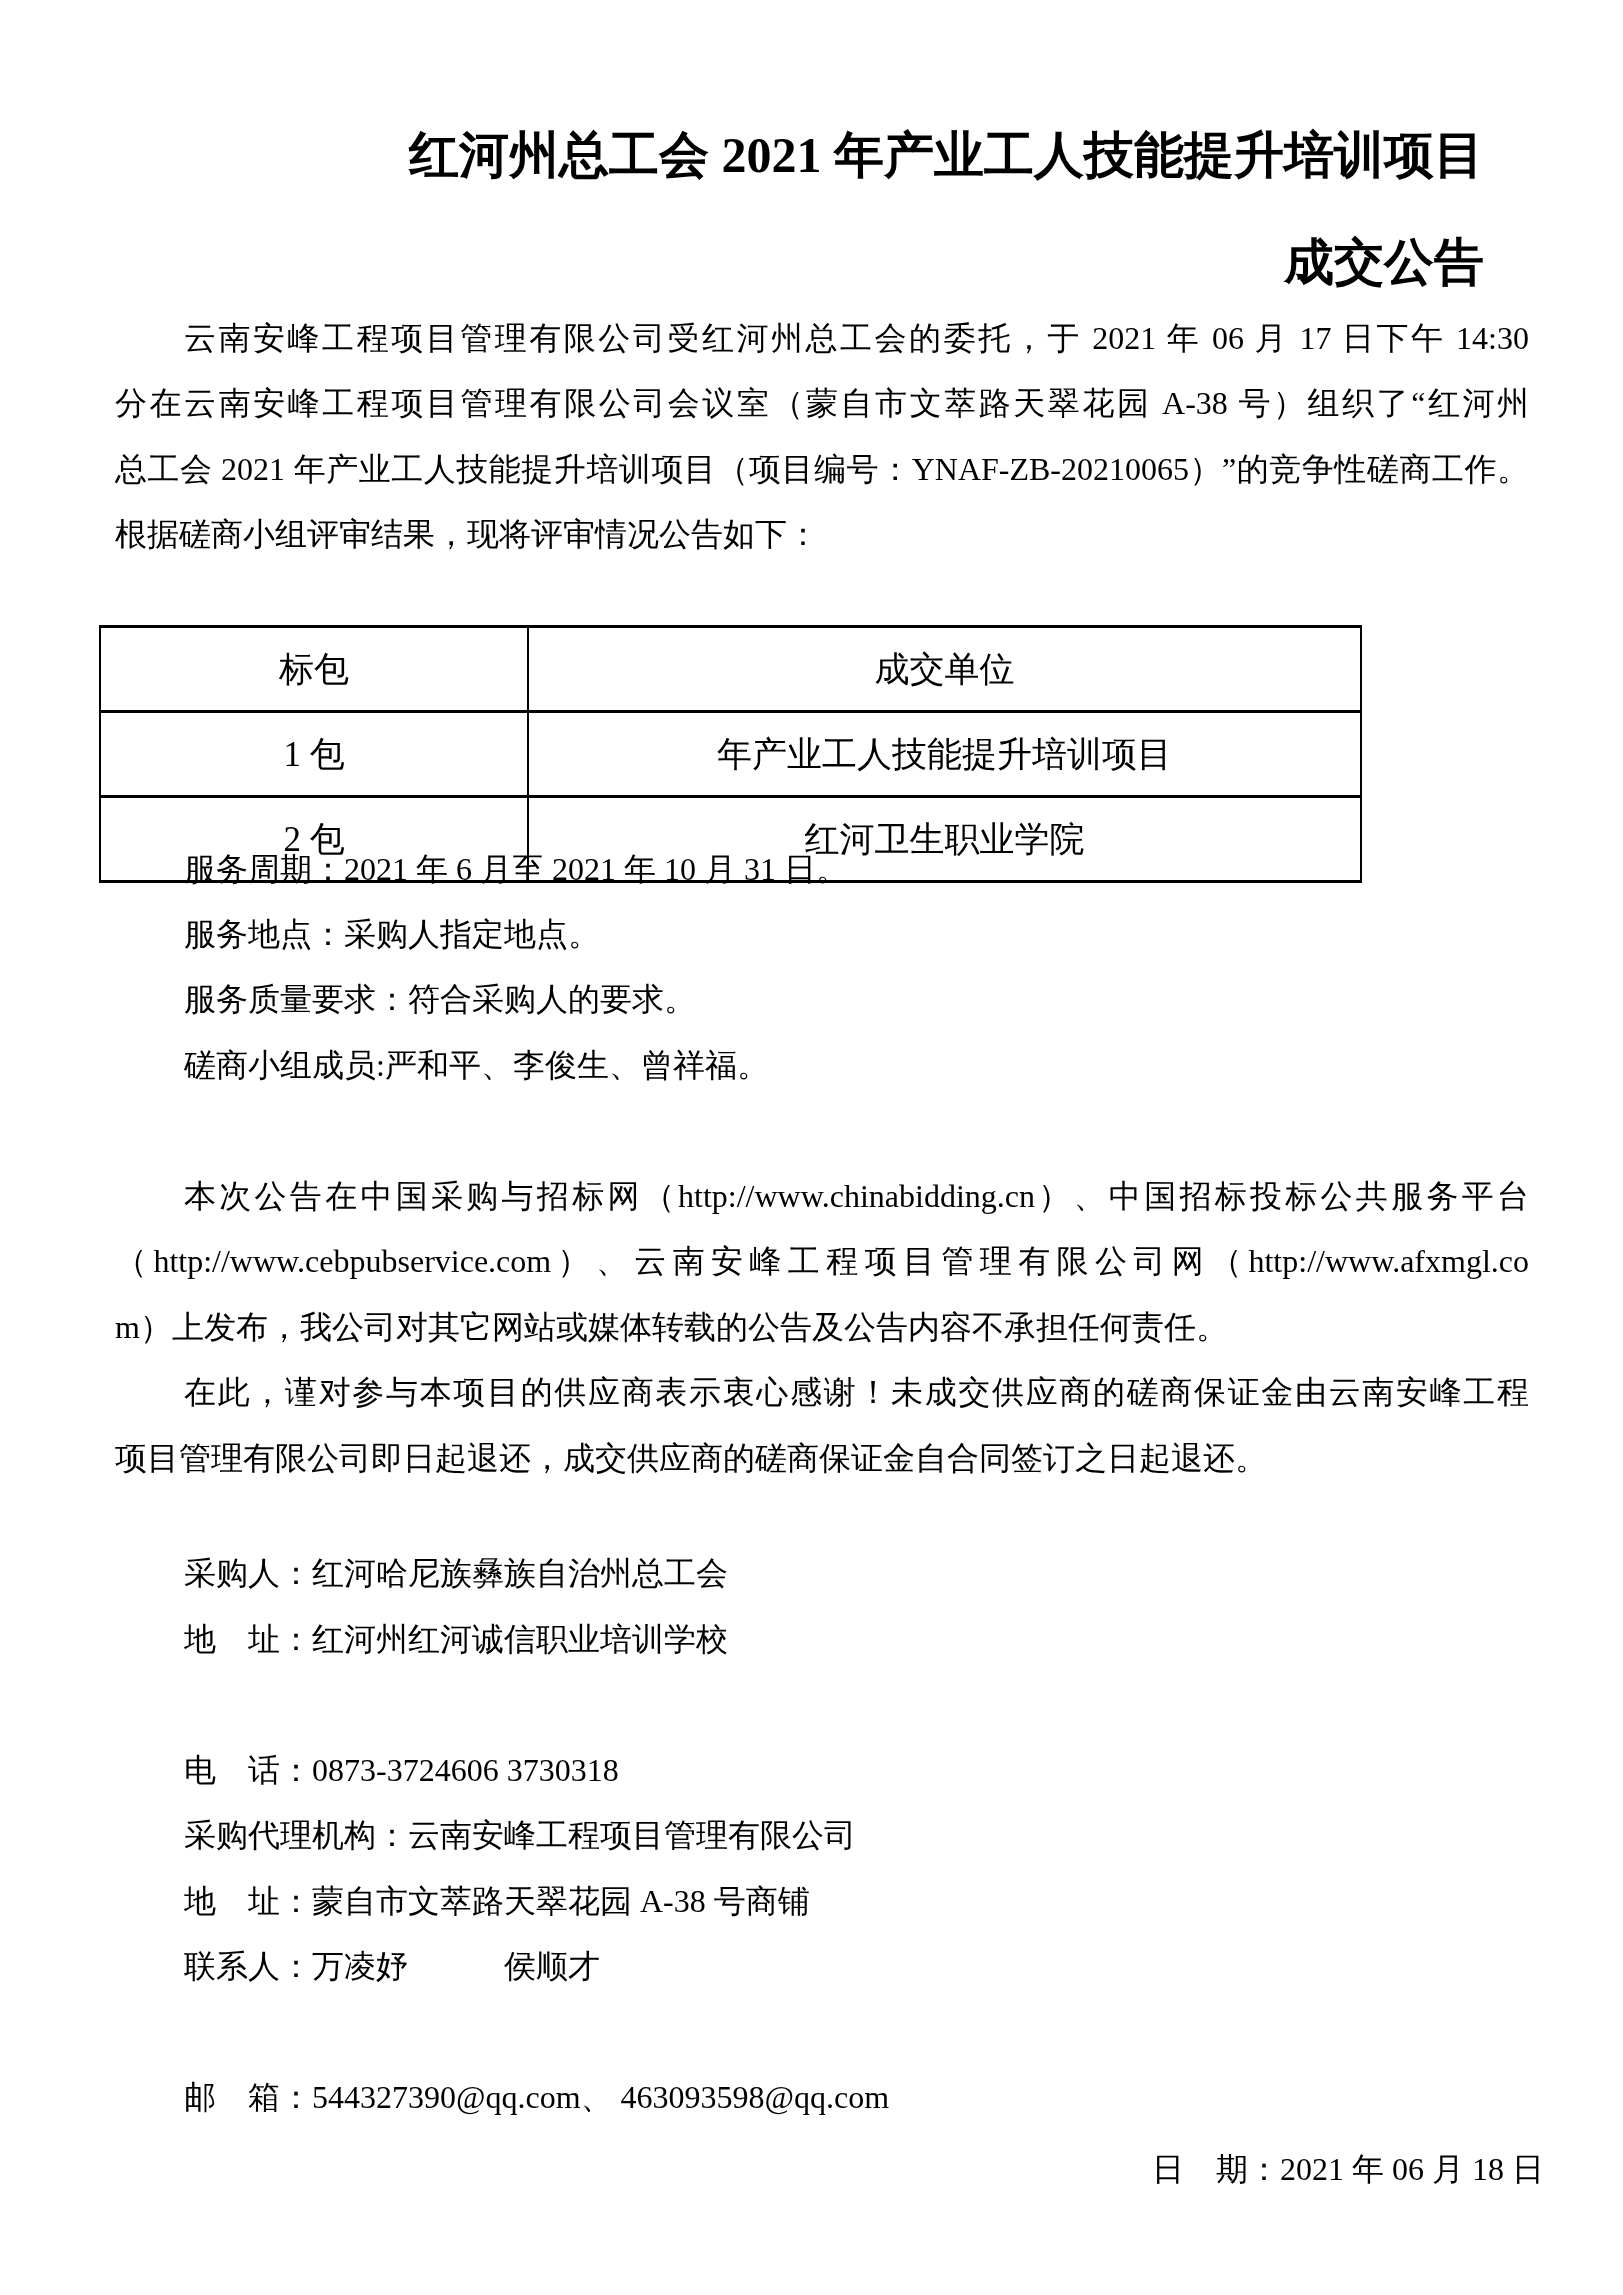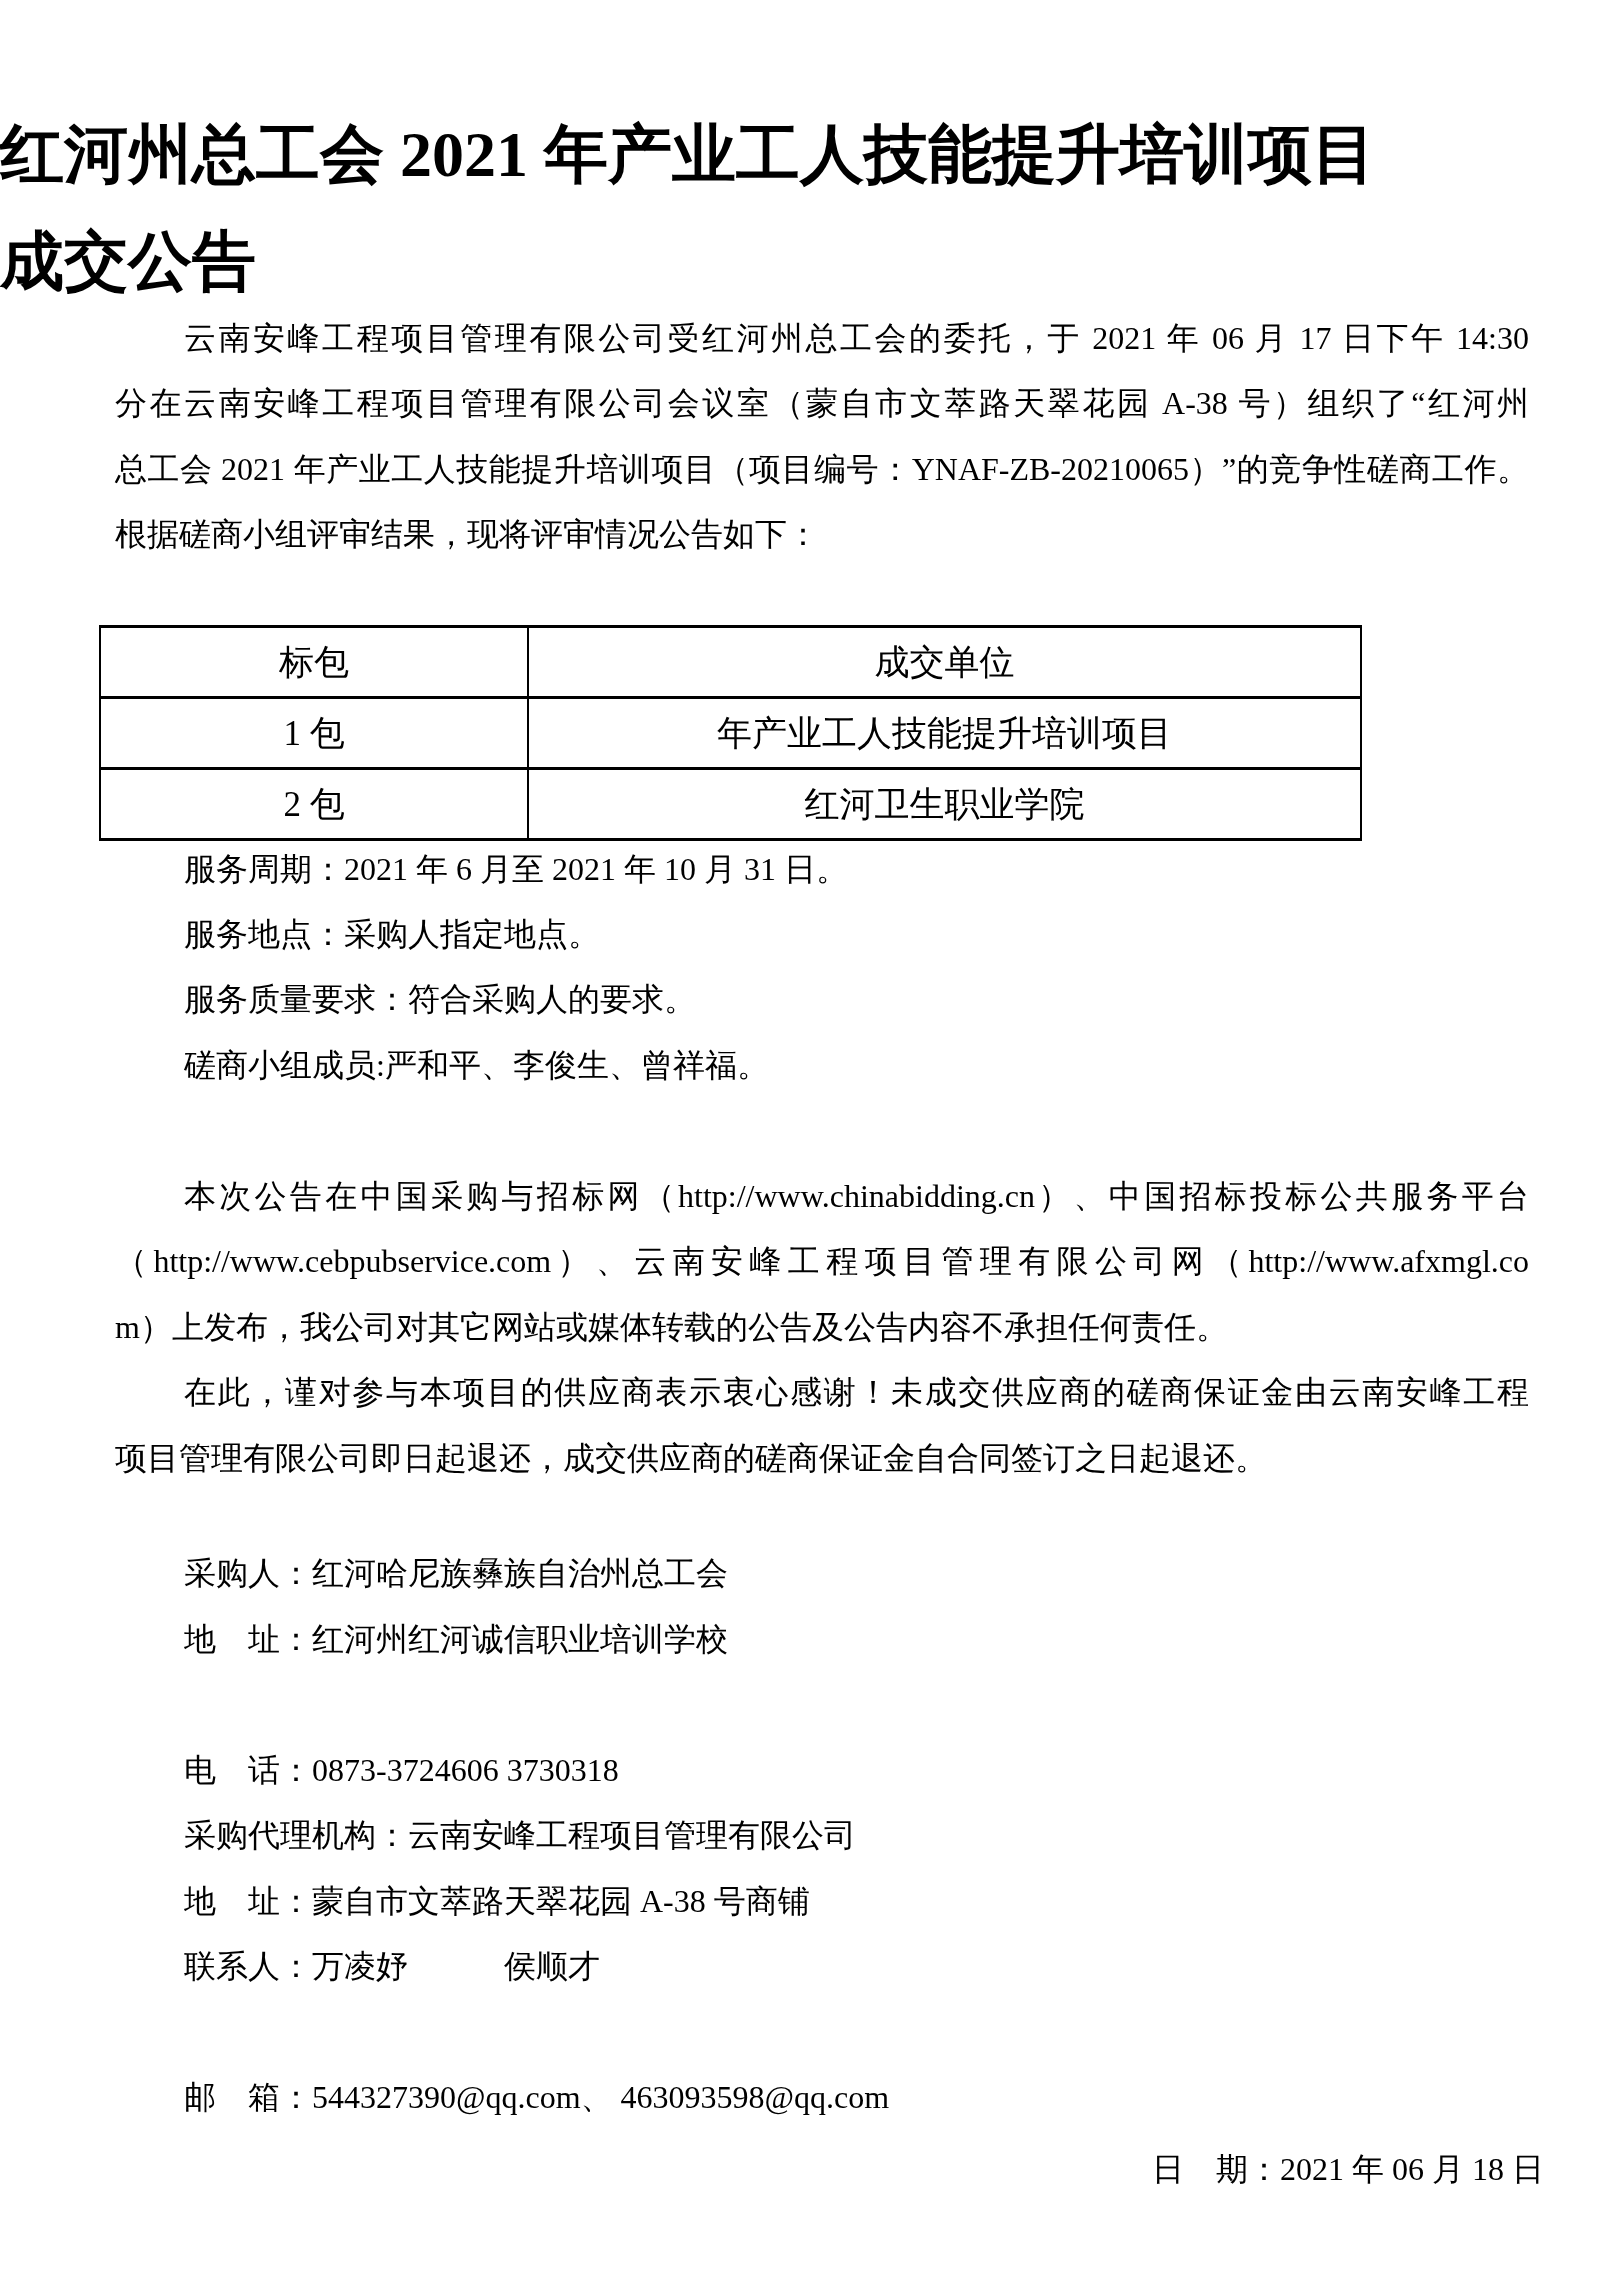--- a/index.html
+++ b/index.html
@@ -13,23 +13,23 @@
     height: 2295px;
     background: #ffffff;
     color: #000000;
     font-family: "Liberation Serif", "DejaVu Serif", serif;
     overflow: hidden;
   }
   .title {
     position: absolute;
     left: 0;
     width: 1484px;
-    text-align: left;
+    text-align: right;
     font-weight: bold;
-    font-size: 64px;
+    font-size: 50px;
     line-height: 72px;
     white-space: pre-wrap;
   }
   .ln {
     position: absolute;
     left: 115px;
     width: 1414px;
     font-size: 32px;
     line-height: 65px;
     white-space: pre-wrap;
@@ -52,21 +52,21 @@
   }
   .award-table td {
     border: 2px solid #000000;
     border-top-width: 3.3px;
     border-bottom-width: 3.3px;
     text-align: center;
     vertical-align: middle;
     font-size: 35px;
     line-height: 39px;
     height: 64px;
-    padding: 2px;
+    padding: 9px;
     white-space: pre-wrap;
   }
 </style>
 </head>
 <body>
 
 <div class="page">
 
   <div class="title" style="top:119px">红河州总工会 2021 年产业工人技能提升培训项目</div>
   <div class="title" style="top:226px">成交公告</div>

